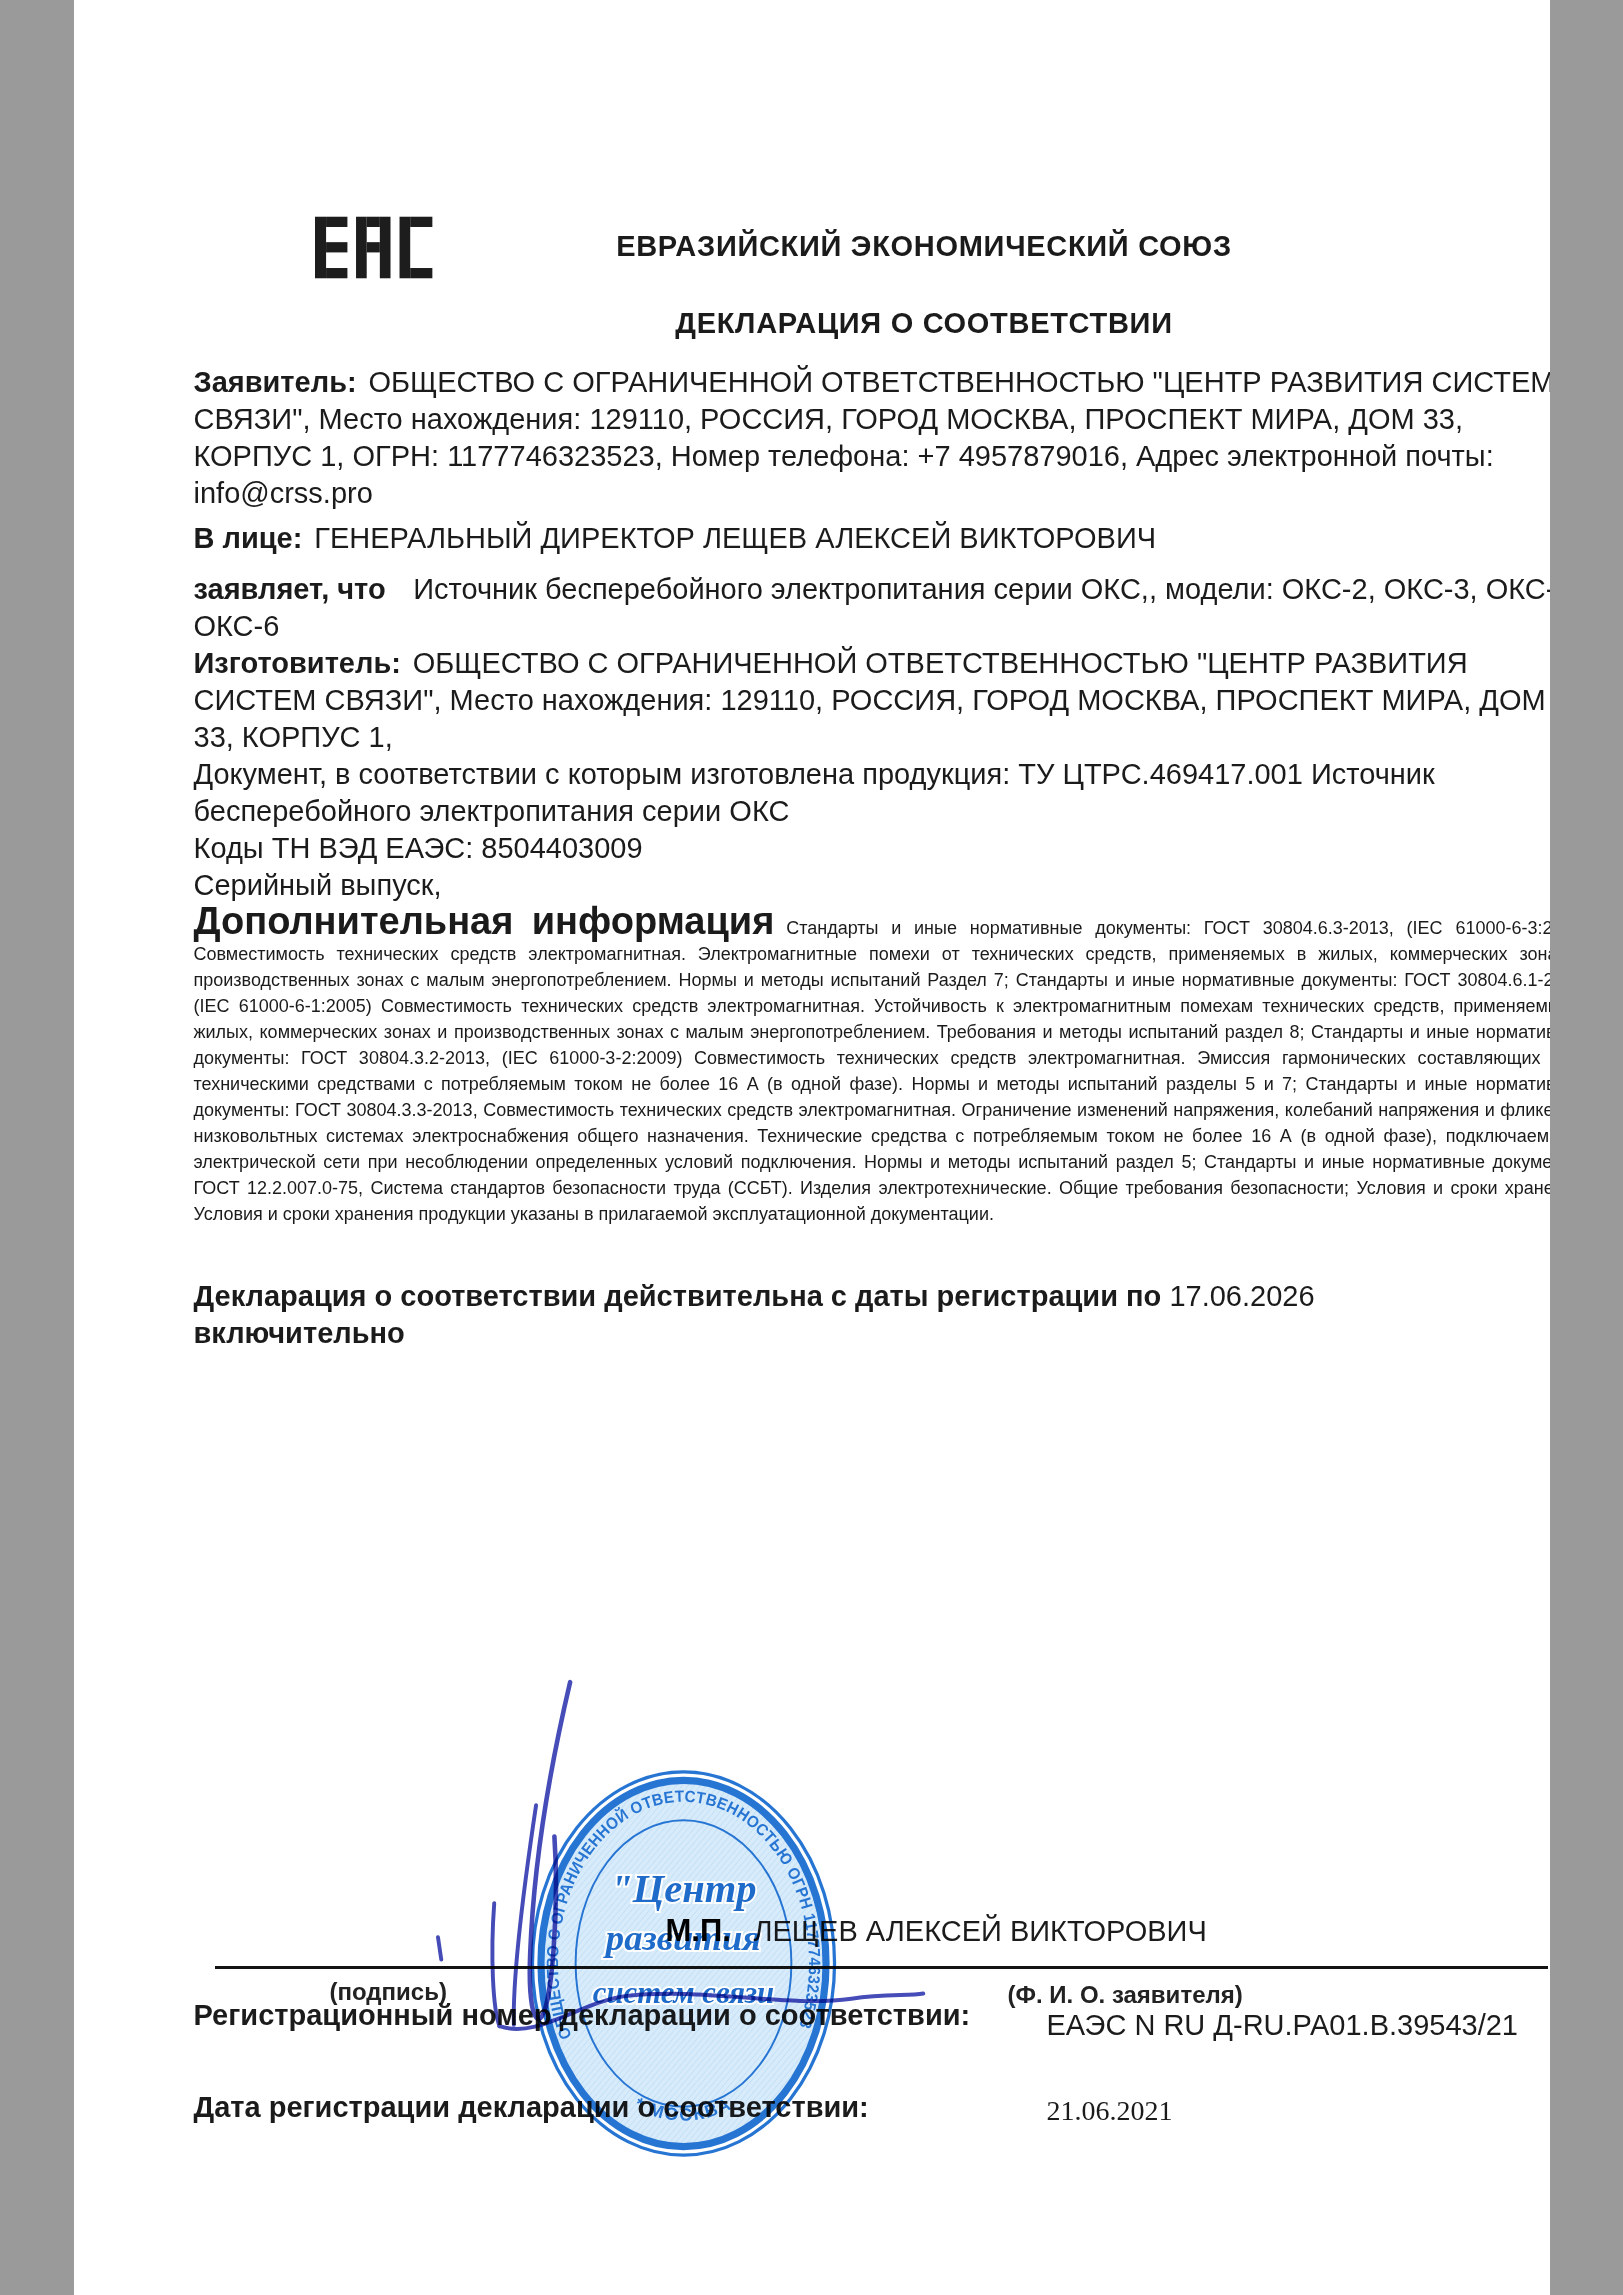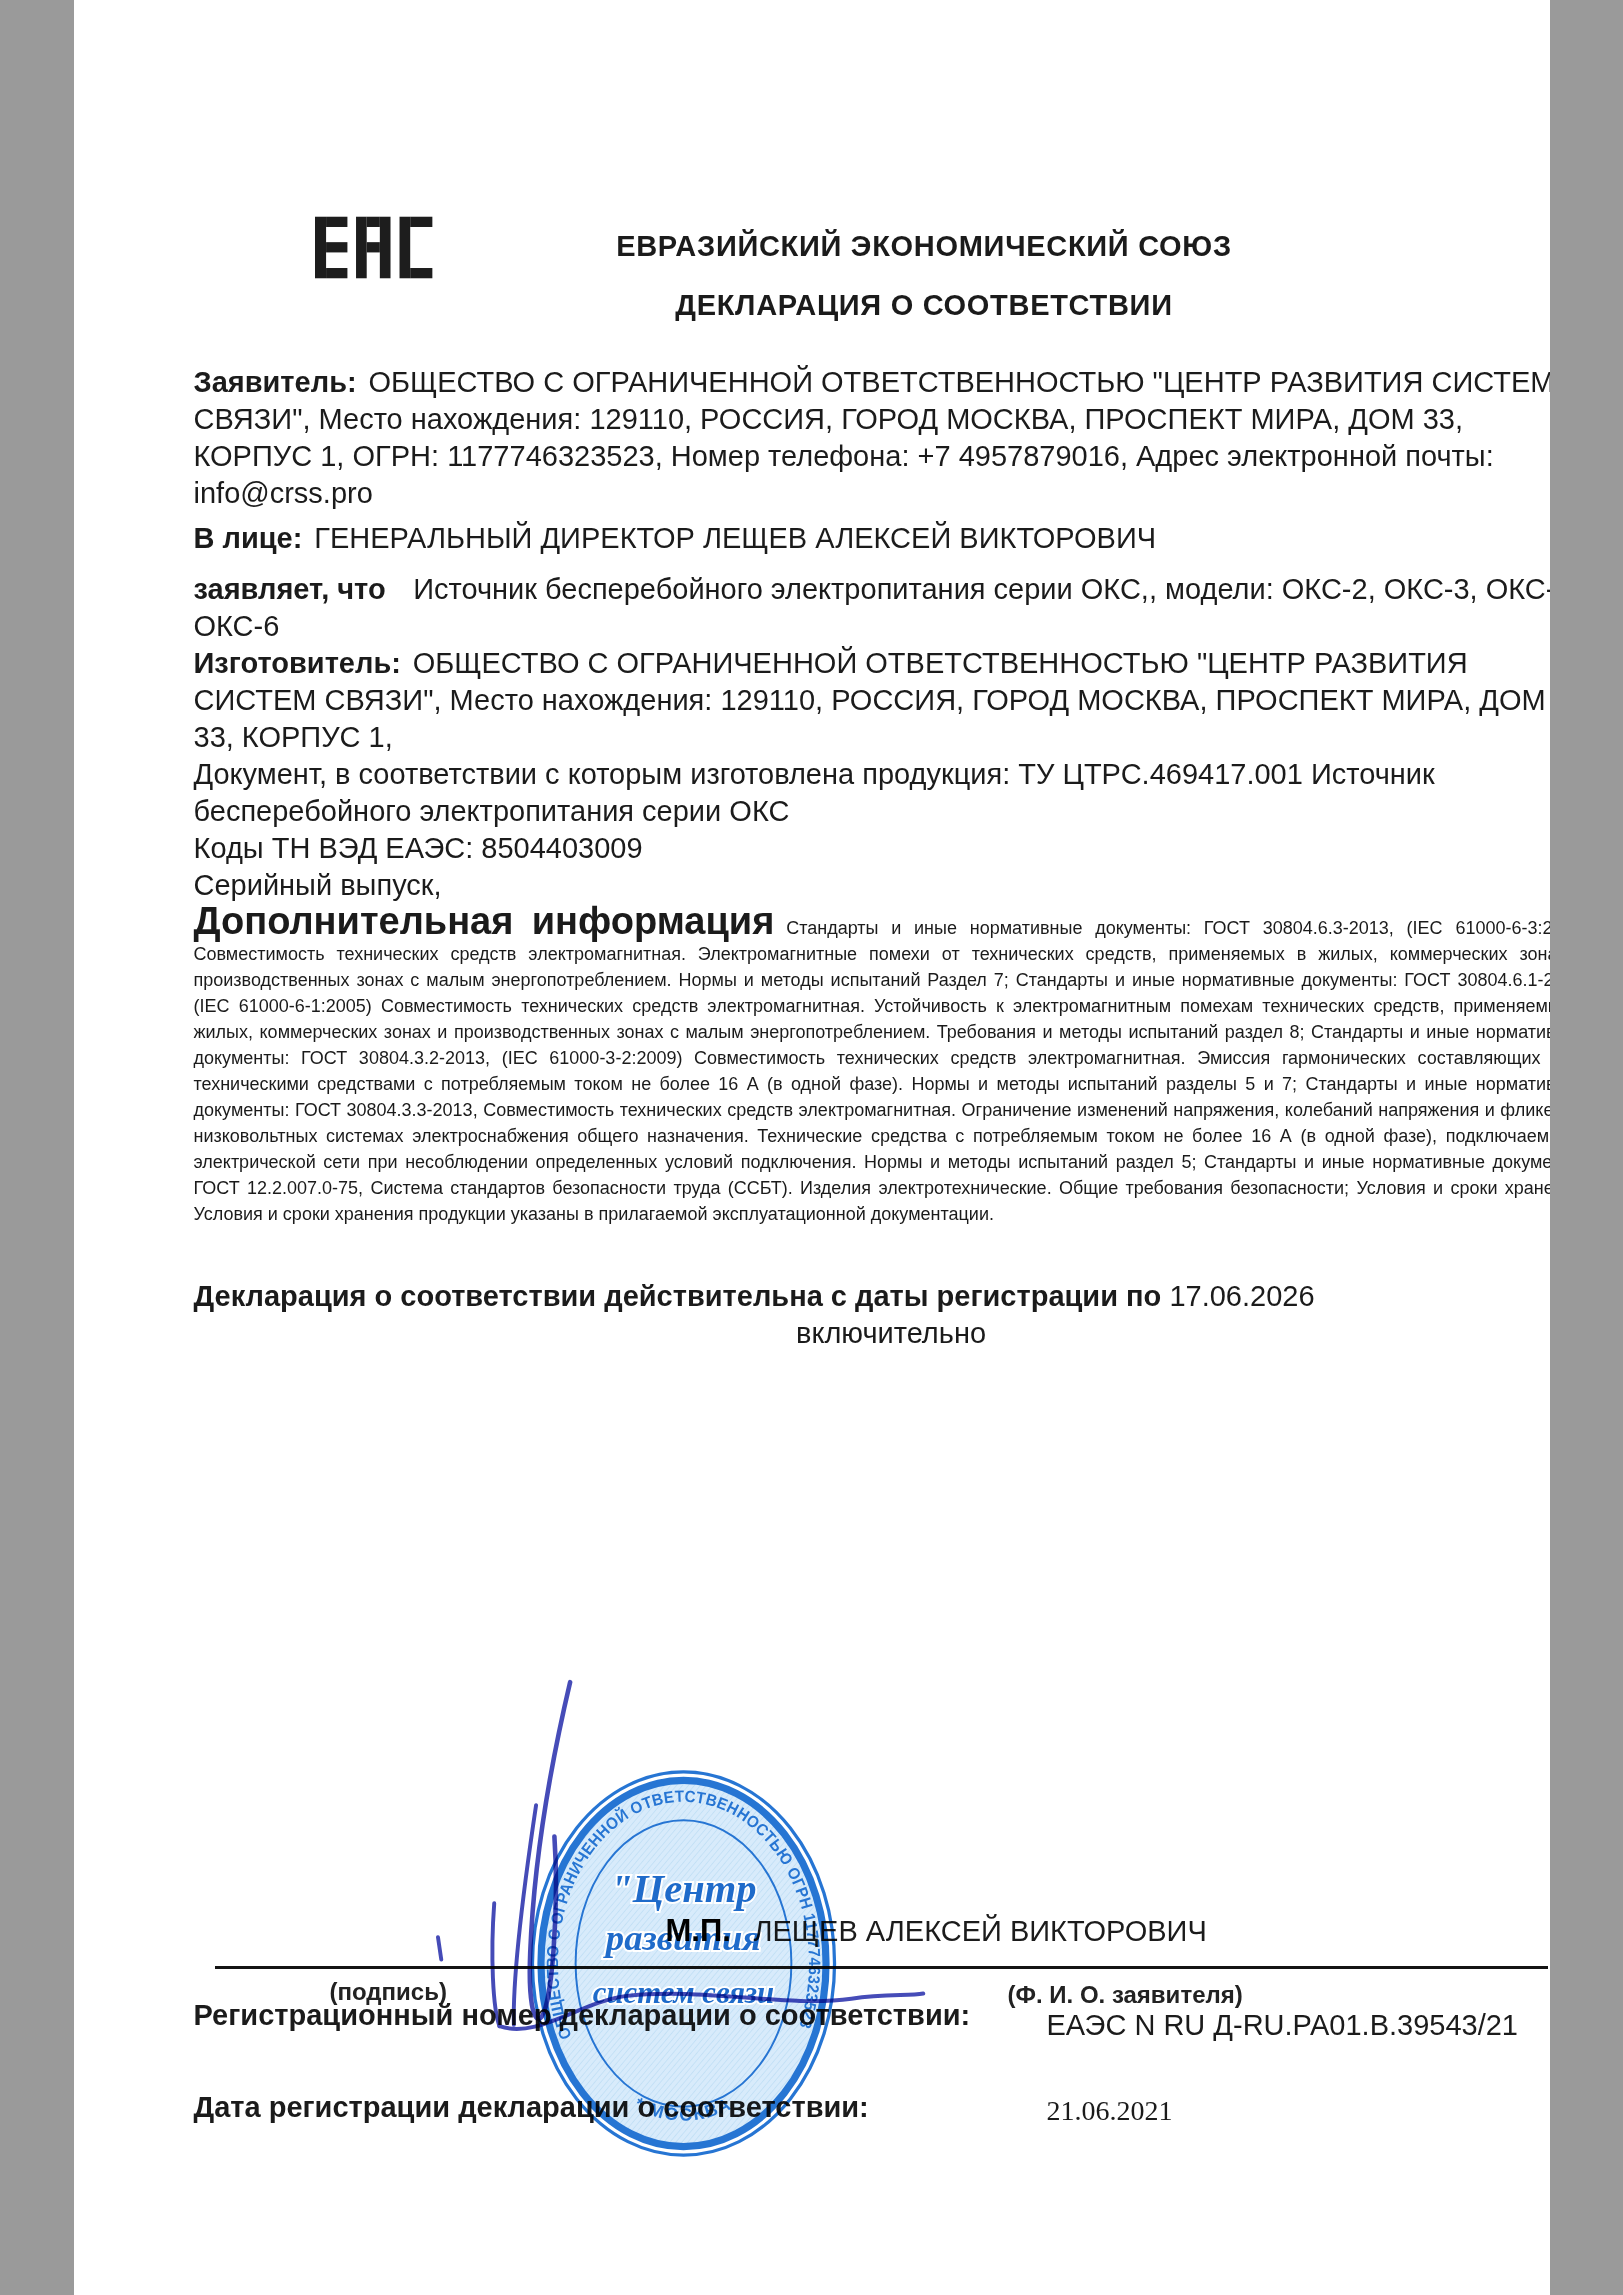--- a/index.html
+++ b/index.html
@@ -5,35 +5,35 @@
   html,body { margin:0; padding:0; background:#9a9a9a; }
   .page {
     position:relative; width:1476px; height:2295px; margin:0 auto;
     background:#ffffff; overflow:hidden;
     font-family:"Liberation Sans", sans-serif; color:#1b1b1b;
   }
   
   .eac-logo { position:absolute; left:241px; top:194px; width:119px; height:107px; }
   .titles { position:absolute; left:275px; top:230px; width:1151px; text-align:center; }
   .title-line { font-size:29px; font-weight:700; letter-spacing:0.7px; }
-  .title-line + .title-line { margin-top:26px; }
+  .title-line + .title-line { margin-top:44px; }
   
   .content { position:absolute; left:120px; top:364px; width:1395px; font-size:29px; line-height:37px; }
   .content p { margin:0; }
   b { font-weight:700; }
   .gap-sm { display:inline-block; width:11.8px; }
   .gap-md { display:inline-block; width:27.5px; }
   .p-inperson  { margin-top:7.9px !important; }
   .p-declares  { margin-top:14.4px !important; }
   .p-basis     { margin-top:26px !important; }
   .p-fineprint { margin-top:1.3px  !important; }
   .p-valid     { margin-top:51px !important; }
   .fineprint { font-size:18px; line-height:26px; text-align:justify; }
   .fineprint .fp-head { font-size:38px; font-weight:700; line-height:30px; }
-  .valid-suffix { display:block; font-weight:400;text-align:center; }
+  .valid-suffix { display:block; font-weight:700; }
   
   .sig-line { position:absolute; left:141px; top:1966px; width:1333px; height:2.6px; background:#141414; }
   .signer-name { position:absolute; left:680px; top:1915px; font-size:29px; }
   .mp-mark { position:absolute; left:592px; top:1913px; font-size:31px; font-weight:700; color:#000; }
   .caption { position:absolute; font-size:24px; font-weight:700; color:#222; }
   .cap-sig { left:256px; top:1978px; }
   .cap-fio { left:934px; top:1981px; }
   .reg-label { position:absolute; left:120px; font-size:29px; font-weight:700; }
   .reg-num-label { top:1999px; }
   .reg-date-label { top:2091px; }

